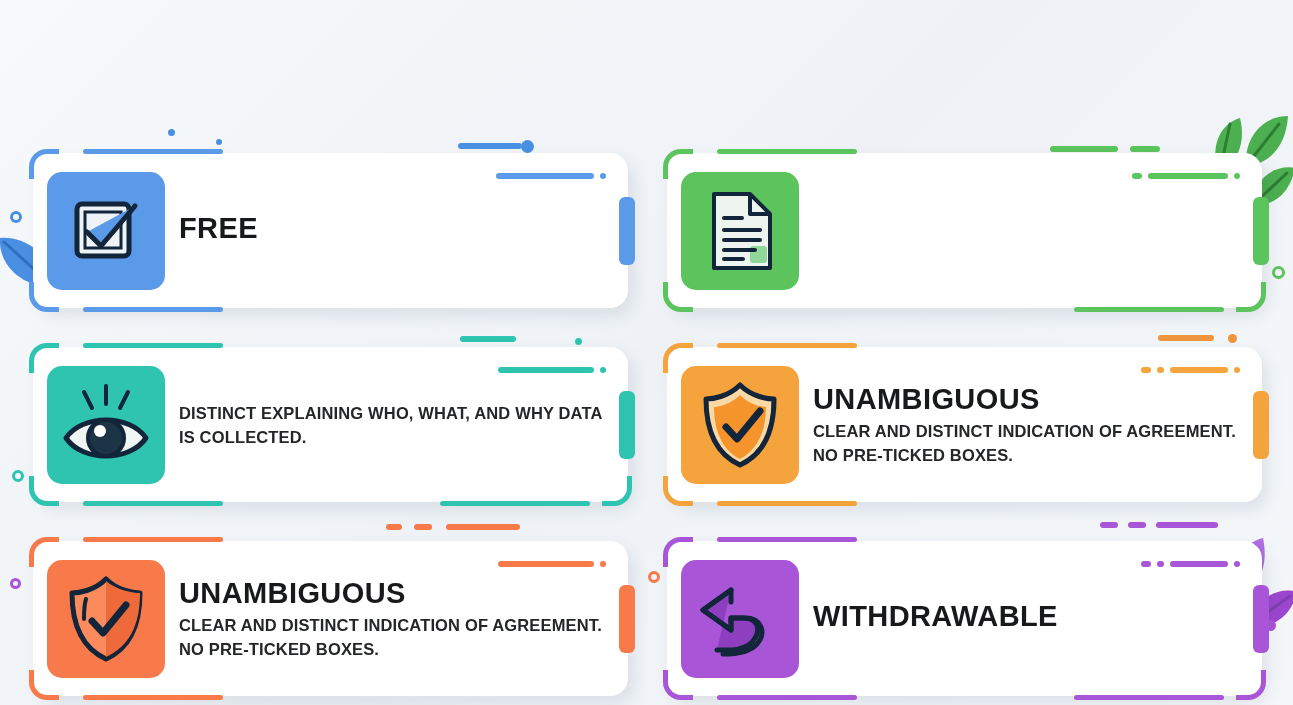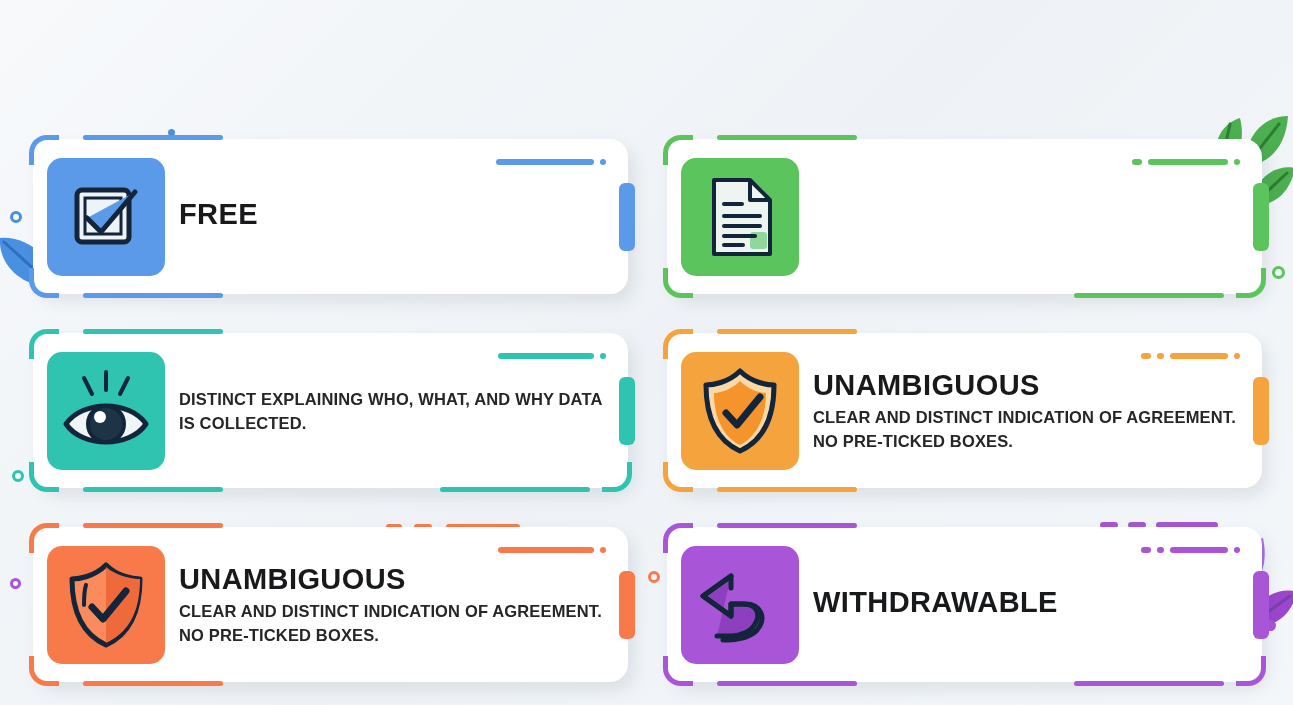--- a/index.html
+++ b/index.html
@@ -45,21 +45,21 @@
     height: 7px;
     border-radius: 4px;
     display: flex;
     overflow: hidden;
   }
   .title-rule i { flex: 1; display: block; }
 
   
   .grid {
     position: absolute;
-    top: 139px;
+    top: 153px;
     left: 33px;
     width: 1228px;
     display: grid;
     grid-template-columns: 595px 595px;
     grid-template-rows: 155px 155px 155px;
     column-gap: 38px;
     row-gap: 33px;
     gap: 39px;
   }
 

